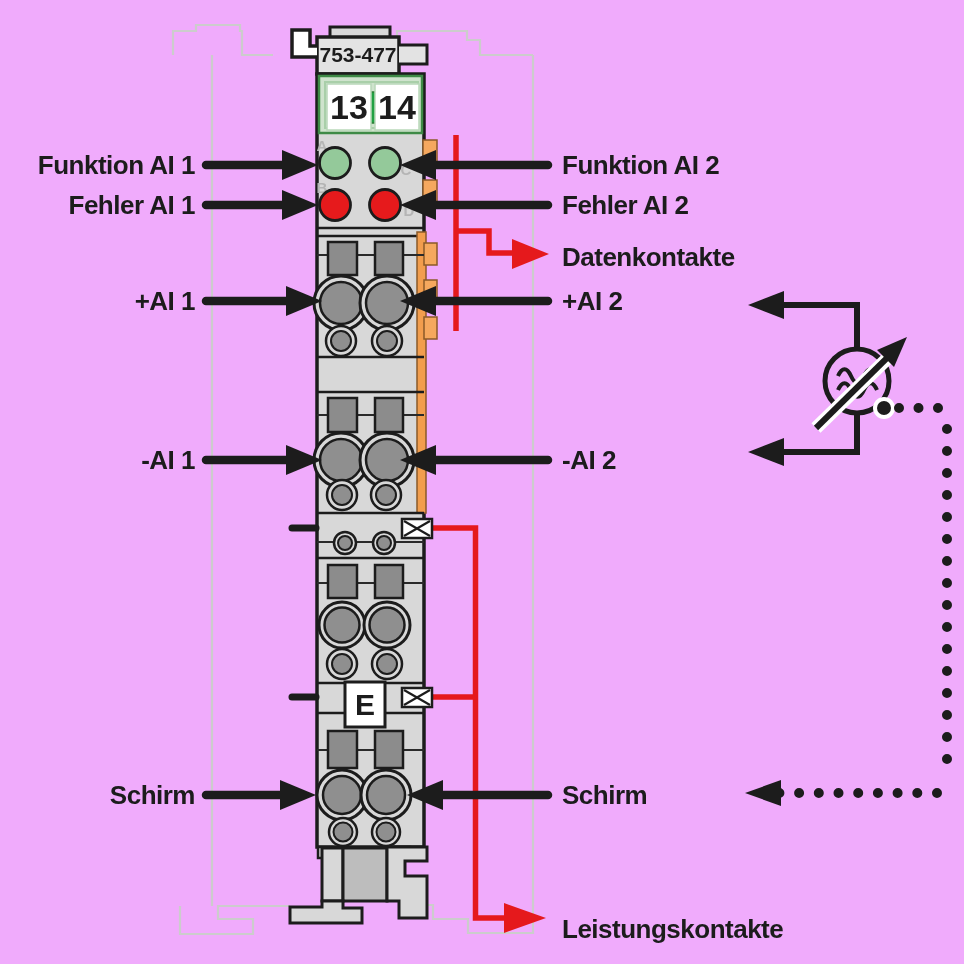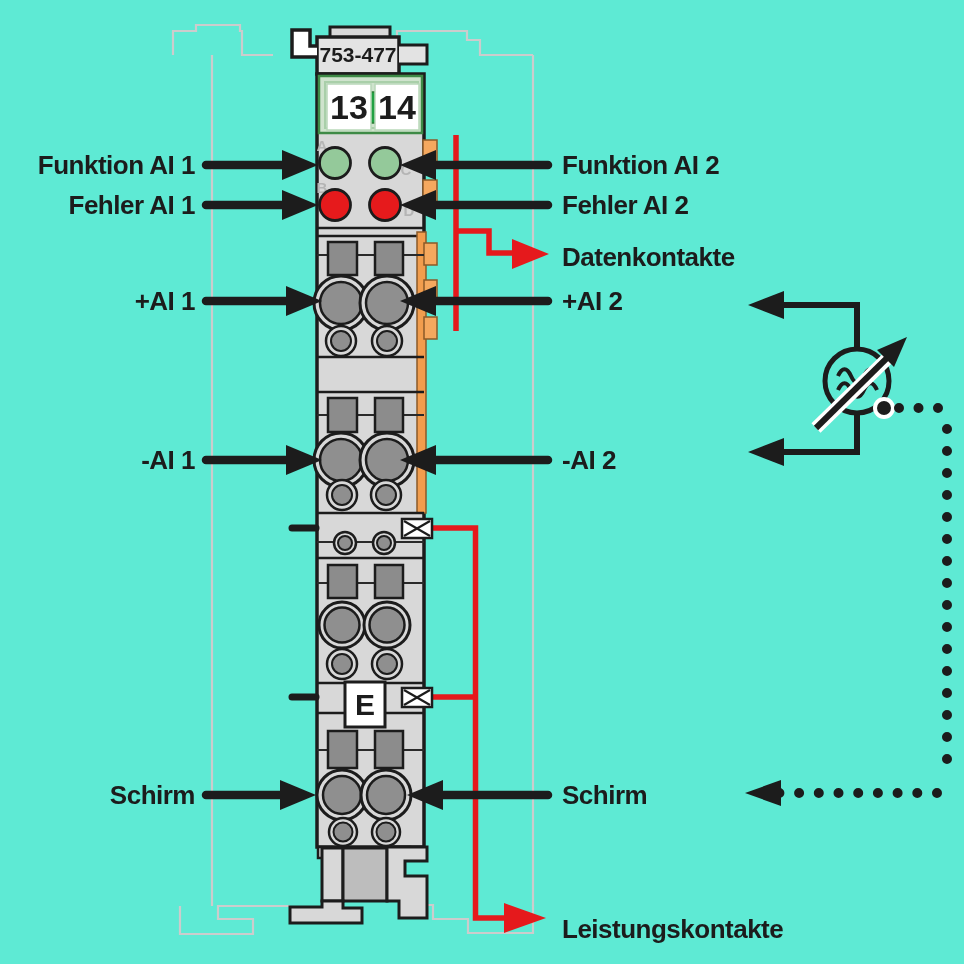--- a/index.html
+++ b/index.html
@@ -1,16 +1,16 @@
 <!DOCTYPE html>
 <html><head>
 <meta charset="utf-8">
 <style>
   html,body{margin:0;padding:0;background:#ffffff;}
-  .stage{position:relative;width:964px;height:964px;background:#5eead4;overflow:hidden;
+  .stage{position:relative;width:964px;height:964px;background:#f0abfc;overflow:hidden;
          font-family:"Liberation Sans", sans-serif;}
   svg{position:absolute;left:0;top:0;}
   text{font-family:"Liberation Sans", sans-serif;}
   .callout{font-size:26px;font-weight:bold;fill:#1c1c1c;letter-spacing:-0.5px;}
   .partno{font-size:21px;font-weight:bold;fill:#1c1c1c;}
   .termno{font-size:34px;font-weight:bold;fill:#1c1c1c;}
   .ledletter{font-size:15px;font-weight:bold;fill:#b5b5b5;}
   .emark{font-size:30px;font-weight:bold;fill:#1c1c1c;}
 </style>
 </head>

